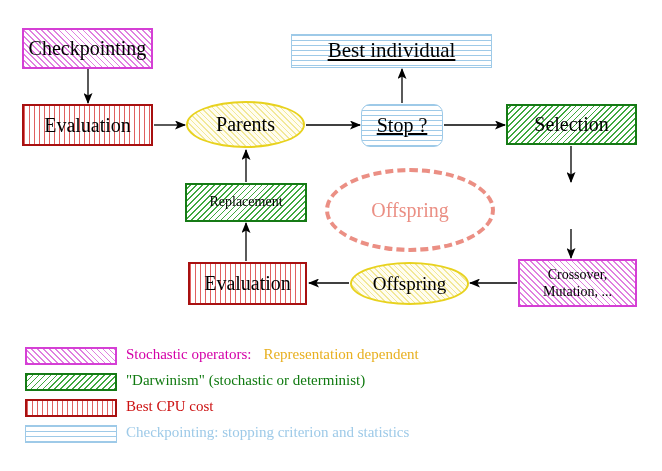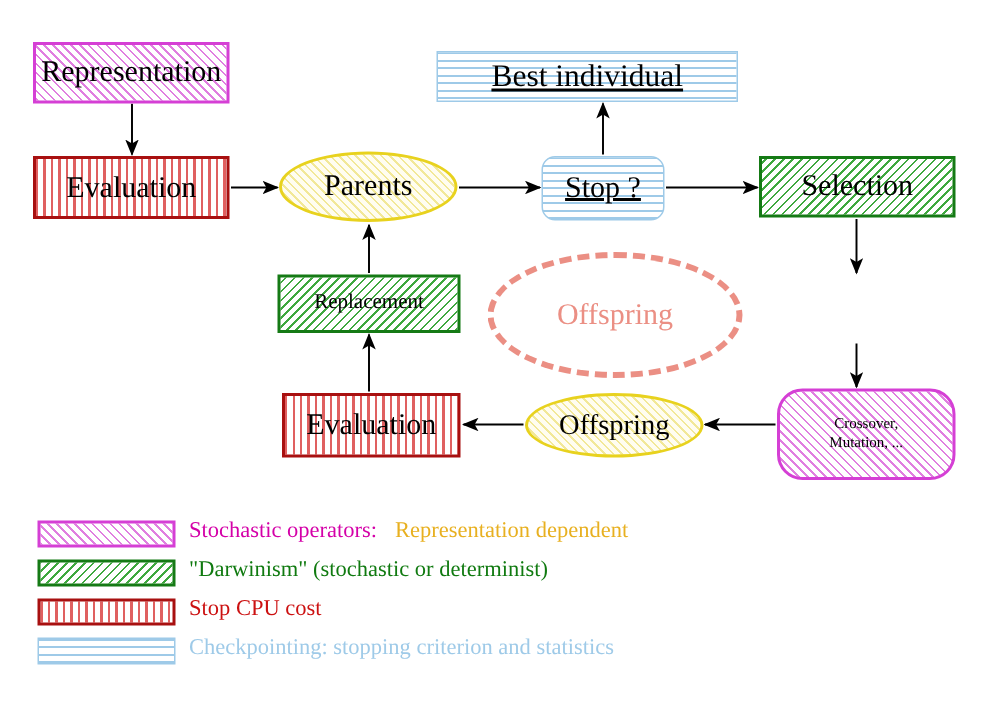--- a/index.html
+++ b/index.html
@@ -163,51 +163,51 @@
       <line x1="517" y1="283" x2="470" y2="283"></line>
 
       <line x1="349" y1="283" x2="309" y2="283"></line>
 
       <line x1="246" y1="261" x2="246" y2="223"></line>
 
       <line x1="246" y1="182" x2="246" y2="150"></line>
     </g>
   </svg>
 
-  <div class="node fill-magenta" style="left:22px; top:28px; width:131px; height:41px; font-size:20px;">Representation</div>
+  <div class="node fill-magenta" style="left:22px; top:28px; width:131px; height:41px; font-size:20px;">Checkpointing</div>
 
   <div class="node fill-red" style="left:22px; top:104px; width:131px; height:42px; font-size:20px;">Evaluation</div>
 
   <div class="node fill-yellow ellipse" style="left:186px; top:101px; width:119px; height:47px; font-size:20px;">Parents</div>
 
   <div class="node fill-blue" style="left:291px; top:34px; width:201px; height:34px; font-size:21px;">Best individual</div>
 
   <div class="node fill-blue rounded" style="left:361px; top:104px; width:82px; height:43px; font-size:20px;">Stop ?</div>
 
   <div class="node fill-green" style="left:506px; top:104px; width:131px; height:41px; font-size:20px;">Selection</div>
 
 
-  <div class="node fill-magenta" style="left:518px; top:259px; width:119px; height:61px; font-size:10px; line-height:1.25;border-radius:17px;">Crossover,
+  <div class="node fill-magenta" style="left:518px; top:259px; width:119px; height:48px; font-size:14px; line-height:1.25;">Crossover,
 Mutation, ...</div>
 
   <div class="node fill-yellow ellipse" style="left:350px; top:262px; width:119px; height:43px; font-size:19px;">Offspring</div>
 
   <div class="node fill-red" style="left:188px; top:262px; width:119px; height:43px; font-size:20px;">Evaluation</div>
 
   <div class="node fill-green" style="left:185px; top:183px; width:122px; height:39px; font-size:14px;">Replacement</div>
 
   <div class="gen-ellipse" style="left:325px; top:168px; width:170px; height:84px; font-size:20px;">Offspring</div>
 
   <div class="legend-swatch fill-magenta" style="left:25px; top:347px;"></div>
   <div class="legend-label" style="top:346px;">
     <span class="lg-magenta">Stochastic operators:</span><span style="display:inline-block;width:12px;"></span><span class="lg-gold">Representation dependent</span>
   </div>
 
   <div class="legend-swatch fill-green" style="left:25px; top:373px;"></div>
   <div class="legend-label lg-green" style="top:372px;">"Darwinism" (stochastic or determinist)</div>
 
   <div class="legend-swatch fill-red" style="left:25px; top:399px;"></div>
-  <div class="legend-label lg-red" style="top:398px;">Stop CPU cost</div>
+  <div class="legend-label lg-red" style="top:398px;">Best CPU cost</div>
 
   <div class="legend-swatch fill-blue" style="left:25px; top:425px;"></div>
   <div class="legend-label lg-blue" style="top:424px;">Checkpointing: stopping criterion and statistics</div>
 
 </div>
 
 </body></html>

